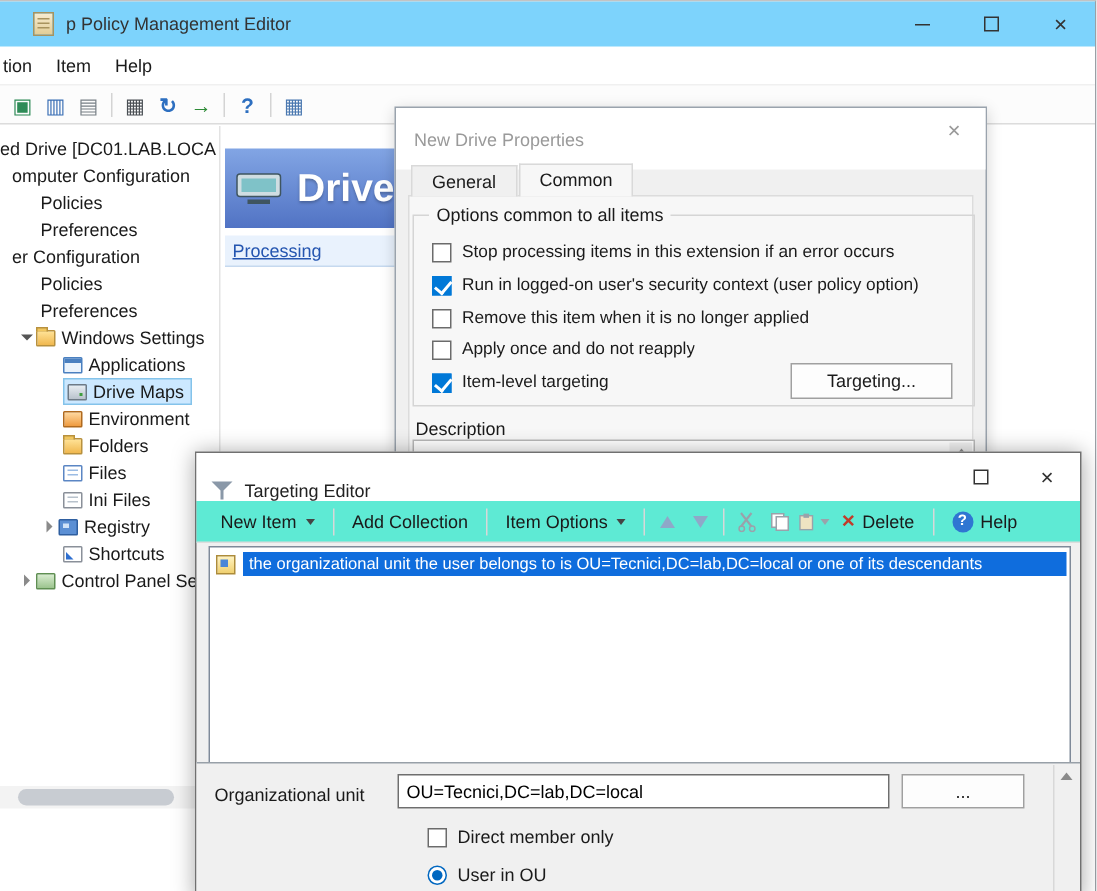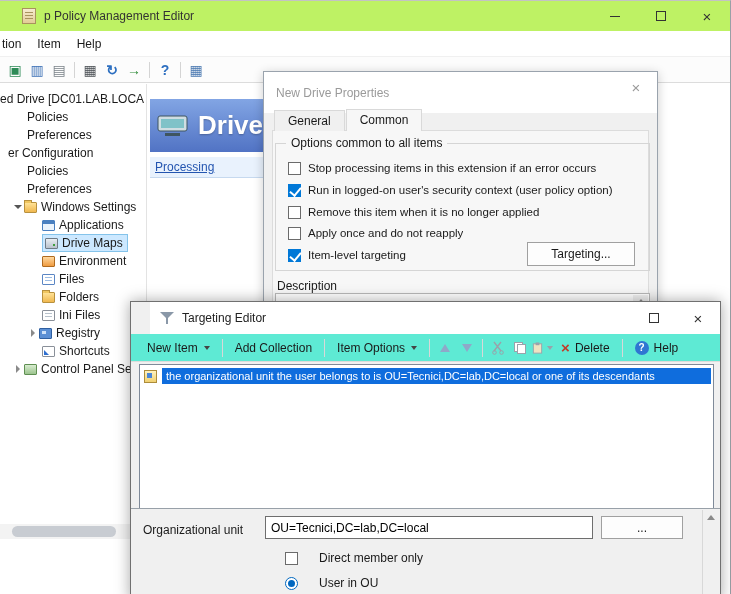--- a/index.html
+++ b/index.html
@@ -1,21 +1,21 @@
 <!DOCTYPE html>
 <html><head>
 <meta charset="utf-8">
 <style>
   * { margin:0; padding:0; box-sizing:border-box; }
   html,body { width:731px; height:594px; overflow:hidden; }
   body { font-family:"Liberation Sans", sans-serif; font-size:12px; color:#1a1a1a; background:#fff; position:relative; }
 
   
   .app { position:absolute; inset:0; background:#fff; border-top:1px solid #c3c3c3; border-right:1px solid #9aa0a6; }
-  .titlebar { height:30px; background:#bef264; display:flex; align-items:center; position:relative; }
+  .titlebar { height:30px; background:#7dd3fc; display:flex; align-items:center; position:relative; }
   .app-icon { width:14px; height:16px; margin-left:22px; background:linear-gradient(#f7ecd0,#e2cd96); border:1px solid #a8935e; position:relative; }
   .app-icon::before { content:""; position:absolute; left:2px; top:3px; right:2px; height:1px; background:#a8935e; box-shadow:0 3px 0 #a8935e, 0 6px 0 #a8935e; }
   .wtitle { margin-left:8px; color:#333; white-space:nowrap; }
   .win-controls { position:absolute; right:0; top:0; height:30px; display:flex; }
   .wc { width:46px; height:30px; display:flex; align-items:center; justify-content:center; }
   .glyph-min { width:10px; height:1px; background:#333; }
   .glyph-max { width:10px; height:10px; border:1px solid #333; }
   .glyph-x { font-size:15px; color:#333; line-height:1; }
 
   .menubar { height:25px; display:flex; align-items:center; background:#fff; }
@@ -90,21 +90,21 @@
   .optrow { position:absolute; left:12px; right:8px; height:16px; display:flex; align-items:center; }
   .optlabel { margin-left:7px; white-space:nowrap; overflow:hidden; font-size:11.5px; }
   .btn-targeting { position:absolute; left:251px; top:98px; width:108px; height:24px; font-size:12px; }
   .desc-label { position:absolute; left:4px; top:148px; }
   .desc-box { position:absolute; left:2px; top:162px; width:375px; height:220px; background:#fff; border:1px solid #b8b8b8; }
   .desc-scroll { position:absolute; right:1px; top:1px; width:15px; bottom:1px; background:#f0f0f0; }
   .desc-scroll::before { content:""; position:absolute; left:4px; top:4px; border-bottom:5px solid #8a8a8a; border-left:4px solid transparent; border-right:4px solid transparent; }
 
   
   .dlg-target { position:absolute; left:130px; top:300px; width:591px; height:300px; background:#f0f0f0; border:1px solid #707070; box-shadow:0 0 14px rgba(0,0,0,.35); }
-  .te-titlebar { height:32px; background:#fff; display:flex; align-items:center; padding-left:10px; position:relative;margin-left:19px; }
+  .te-titlebar { height:32px; background:#fff; display:flex; align-items:flex-end; padding-left:10px; position:relative; }
   .funnel { width:14px; height:14px; position:relative; flex:0 0 auto; }
   .funnel::before { content:""; position:absolute; top:1px; left:0; border-left:7px solid transparent; border-right:7px solid transparent; border-top:7px solid #8a98a8; }
   .funnel::after { content:""; position:absolute; top:7px; left:6px; width:2px; height:6px; background:#8a98a8; }
   .te-title { margin-left:8px; color:#222; white-space:nowrap; }
   .te-controls { position:absolute; right:0; top:0; height:32px; display:flex; }
   .wc2 { width:44px; height:32px; display:flex; align-items:center; justify-content:center; }
   .te-toolbar { height:28px; background:#5eead4; border-bottom:1px solid #dcdcdc; display:flex; align-items:center; padding-left:8px; }
   .tbtn { height:22px; display:flex; align-items:center; padding:0 8px; white-space:nowrap; }
   .tico { width:22px; height:22px; display:flex; align-items:center; justify-content:center; }
   .tsep { width:1px; height:18px; background:#d8d8d8; margin:0 4px; }
@@ -115,21 +115,21 @@
   .caret-sm { display:inline-block; width:0; height:0; border-left:3px solid transparent; border-right:3px solid transparent; border-top:4px solid #9aa2aa; margin-left:3px; }
   .te-list { position:absolute; left:8px; top:62px; width:575px; height:180px; background:#fff; border:1px solid #7f8a99; padding:2px; }
   .te-item { display:flex; align-items:center; height:18px; }
   .note-icon { width:13px; height:13px; background:linear-gradient(#fff3c0,#f0d070); border:1px solid #ad8c3a; margin:0 5px 0 2px; position:relative; flex:0 0 auto; }
   .note-icon::after { content:""; position:absolute; left:2px; top:2px; width:5px; height:5px; background:#4a86d8; }
   .te-item-text { flex:1; background:#0f6ddd; color:#fff; font-size:11px; padding:2px 4px; white-space:nowrap; overflow:hidden; }
   .te-form { position:absolute; left:0; right:0; top:206px; bottom:0; background:#f0f0f0; border-top:1px solid #98a0a8; }
   .ou-label { position:absolute; left:12px; top:14px; white-space:nowrap; }
   .ou-input { position:absolute; left:134px; top:7px; width:328px; height:23px; border:1px solid #6e6e6e; font-family:"Liberation Sans",sans-serif; font-size:12px; padding:0 5px; background:#fff; }
   .btn-browse { position:absolute; left:470px; top:7px; width:82px; height:23px; font-size:12px; }
-  .form-row { position:absolute; left:154px; display:flex; align-items:center; gap:21px; white-space:nowrap; }
+  .form-row { position:absolute; left:154px; display:flex; align-items:center; gap:7px; white-space:nowrap; }
   .te-vscroll { position:absolute; right:2px; top:1px; width:16px; bottom:0; background:#f0f0f0; border-left:1px solid #d8d8d8; }
   .te-vscroll::before { content:""; position:absolute; left:4px; top:5px; border-bottom:5px solid #8a8a8a; border-left:4px solid transparent; border-right:4px solid transparent; }
 </style>
 </head>
 <body>
 
 <div class="app">
 
   <div class="titlebar">
     <div class="app-icon"></div>
@@ -164,20 +164,23 @@
     <div class="tool-sep"></div>
     <div class="tool-icon c7">?</div>
     <div class="tool-sep"></div>
     <div class="tool-icon c8">▦</div>
   </div>
 
   <div class="tree">
     <div class="trow" style="padding-left:0">
         <span class="tlabel">ed Drive [DC01.LAB.LOCA</span>
       </div>
+    <div class="trow" style="padding-left:8px">
+        <span class="tlabel">omputer Configuration</span>
+      </div>
     <div class="trow" style="padding-left:27px">
         <span class="tlabel">Policies</span>
       </div>
     <div class="trow" style="padding-left:27px">
         <span class="tlabel">Preferences</span>
       </div>
     <div class="trow" style="padding-left:8px">
         <span class="tlabel">er Configuration</span>
       </div>
     <div class="trow" style="padding-left:27px">
@@ -199,26 +202,26 @@
       <span class="sel">
         <span class="ticon i-drive"></span>
         <span class="tlabel">Drive Maps</span>
       </span>
     </div>
     <div class="trow" style="padding-left:42px">
       <span class="ticon i-env"></span>
       <span class="tlabel">Environment</span>
     </div>
     <div class="trow" style="padding-left:42px">
+      <span class="ticon i-folder"></span>
+      <span class="tlabel">Folders</span>
+    </div>
+    <div class="trow" style="padding-left:42px">
       <span class="ticon i-files"></span>
       <span class="tlabel">Files</span>
-    </div>
-    <div class="trow" style="padding-left:42px">
-      <span class="ticon i-folder"></span>
-      <span class="tlabel">Folders</span>
     </div>
     <div class="trow" style="padding-left:42px">
       <span class="ticon i-doc"></span>
       <span class="tlabel">Ini Files</span>
     </div>
     <div class="trow" style="padding-left:27px">
       <span class="chev closed"></span>
       <span class="ticon i-registry"></span>
       <span class="tlabel">Registry</span>
     </div>

